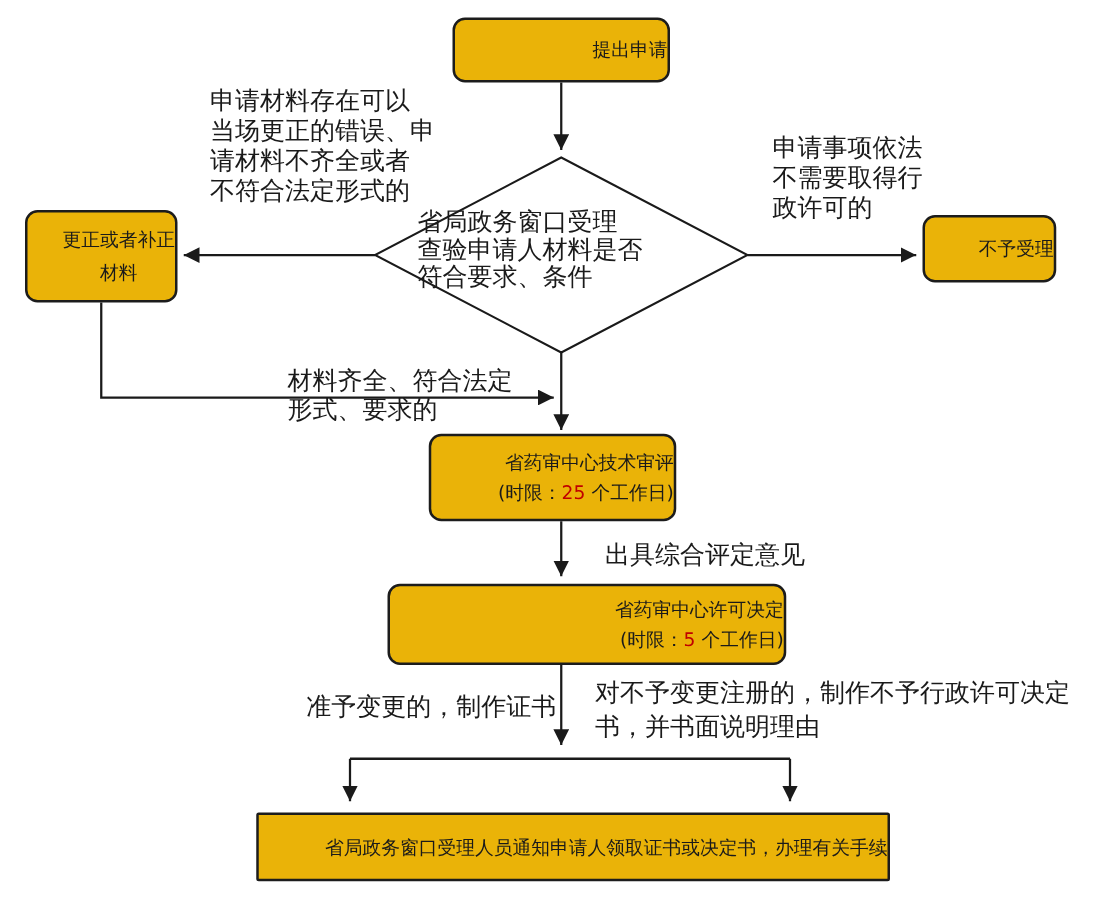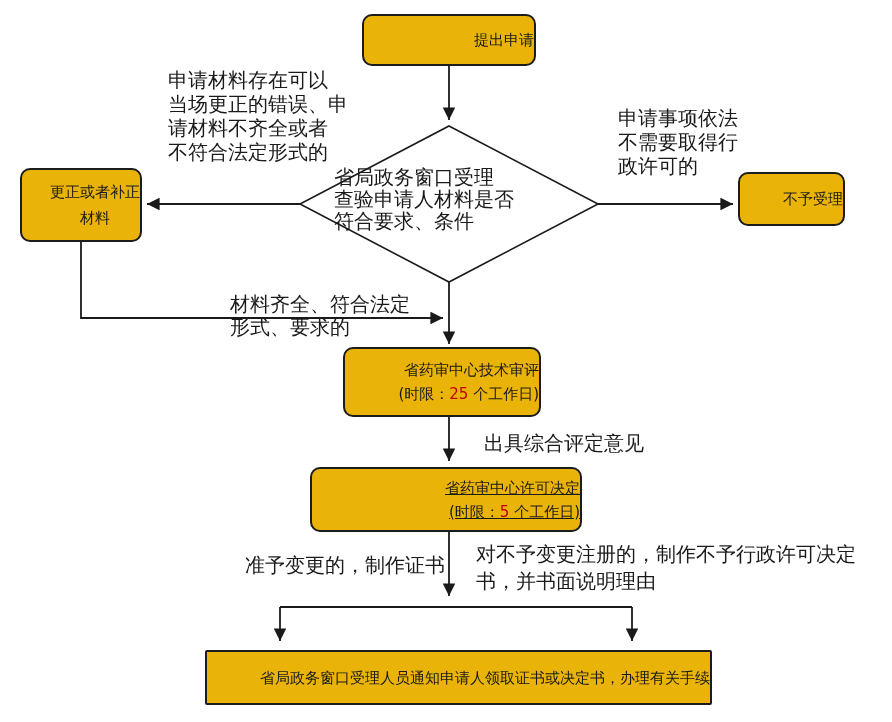--- a/index.html
+++ b/index.html
@@ -86,21 +86,21 @@
 
   <div class="box" style="left:738px; top:172px; width:107px; height:54px;">
     <div>不予受理</div>
   </div>
 
   <div class="box" style="left:343px; top:347px; width:198px; height:70px;">
     <div>省药审中心技术审评</div>
     <div class="timeline"><span>(时限：</span><span class="num">25</span><span> 个工作日)</span></div>
   </div>
 
-  <div class="box" style="left:310px; top:467px; width:272px; height:65px;text-decoration:underline;">
+  <div class="box" style="left:310px; top:467px; width:319px; height:65px;">
     <div>省药审中心许可决定</div>
     <div class="timeline"><span>(时限：</span><span class="num">5</span><span> 个工作日)</span></div>
   </div>
 
   <div class="box" style="left:205px; top:650px; width:507px; height:55px; border-radius:2px;">
     <div>省局政务窗口受理人员通知申请人领取证书或决定书，办理有关手续</div>
   </div>
 
   <div class="note" style="left:168px; top:68px;">申请材料存在可以
 当场更正的错误、申

